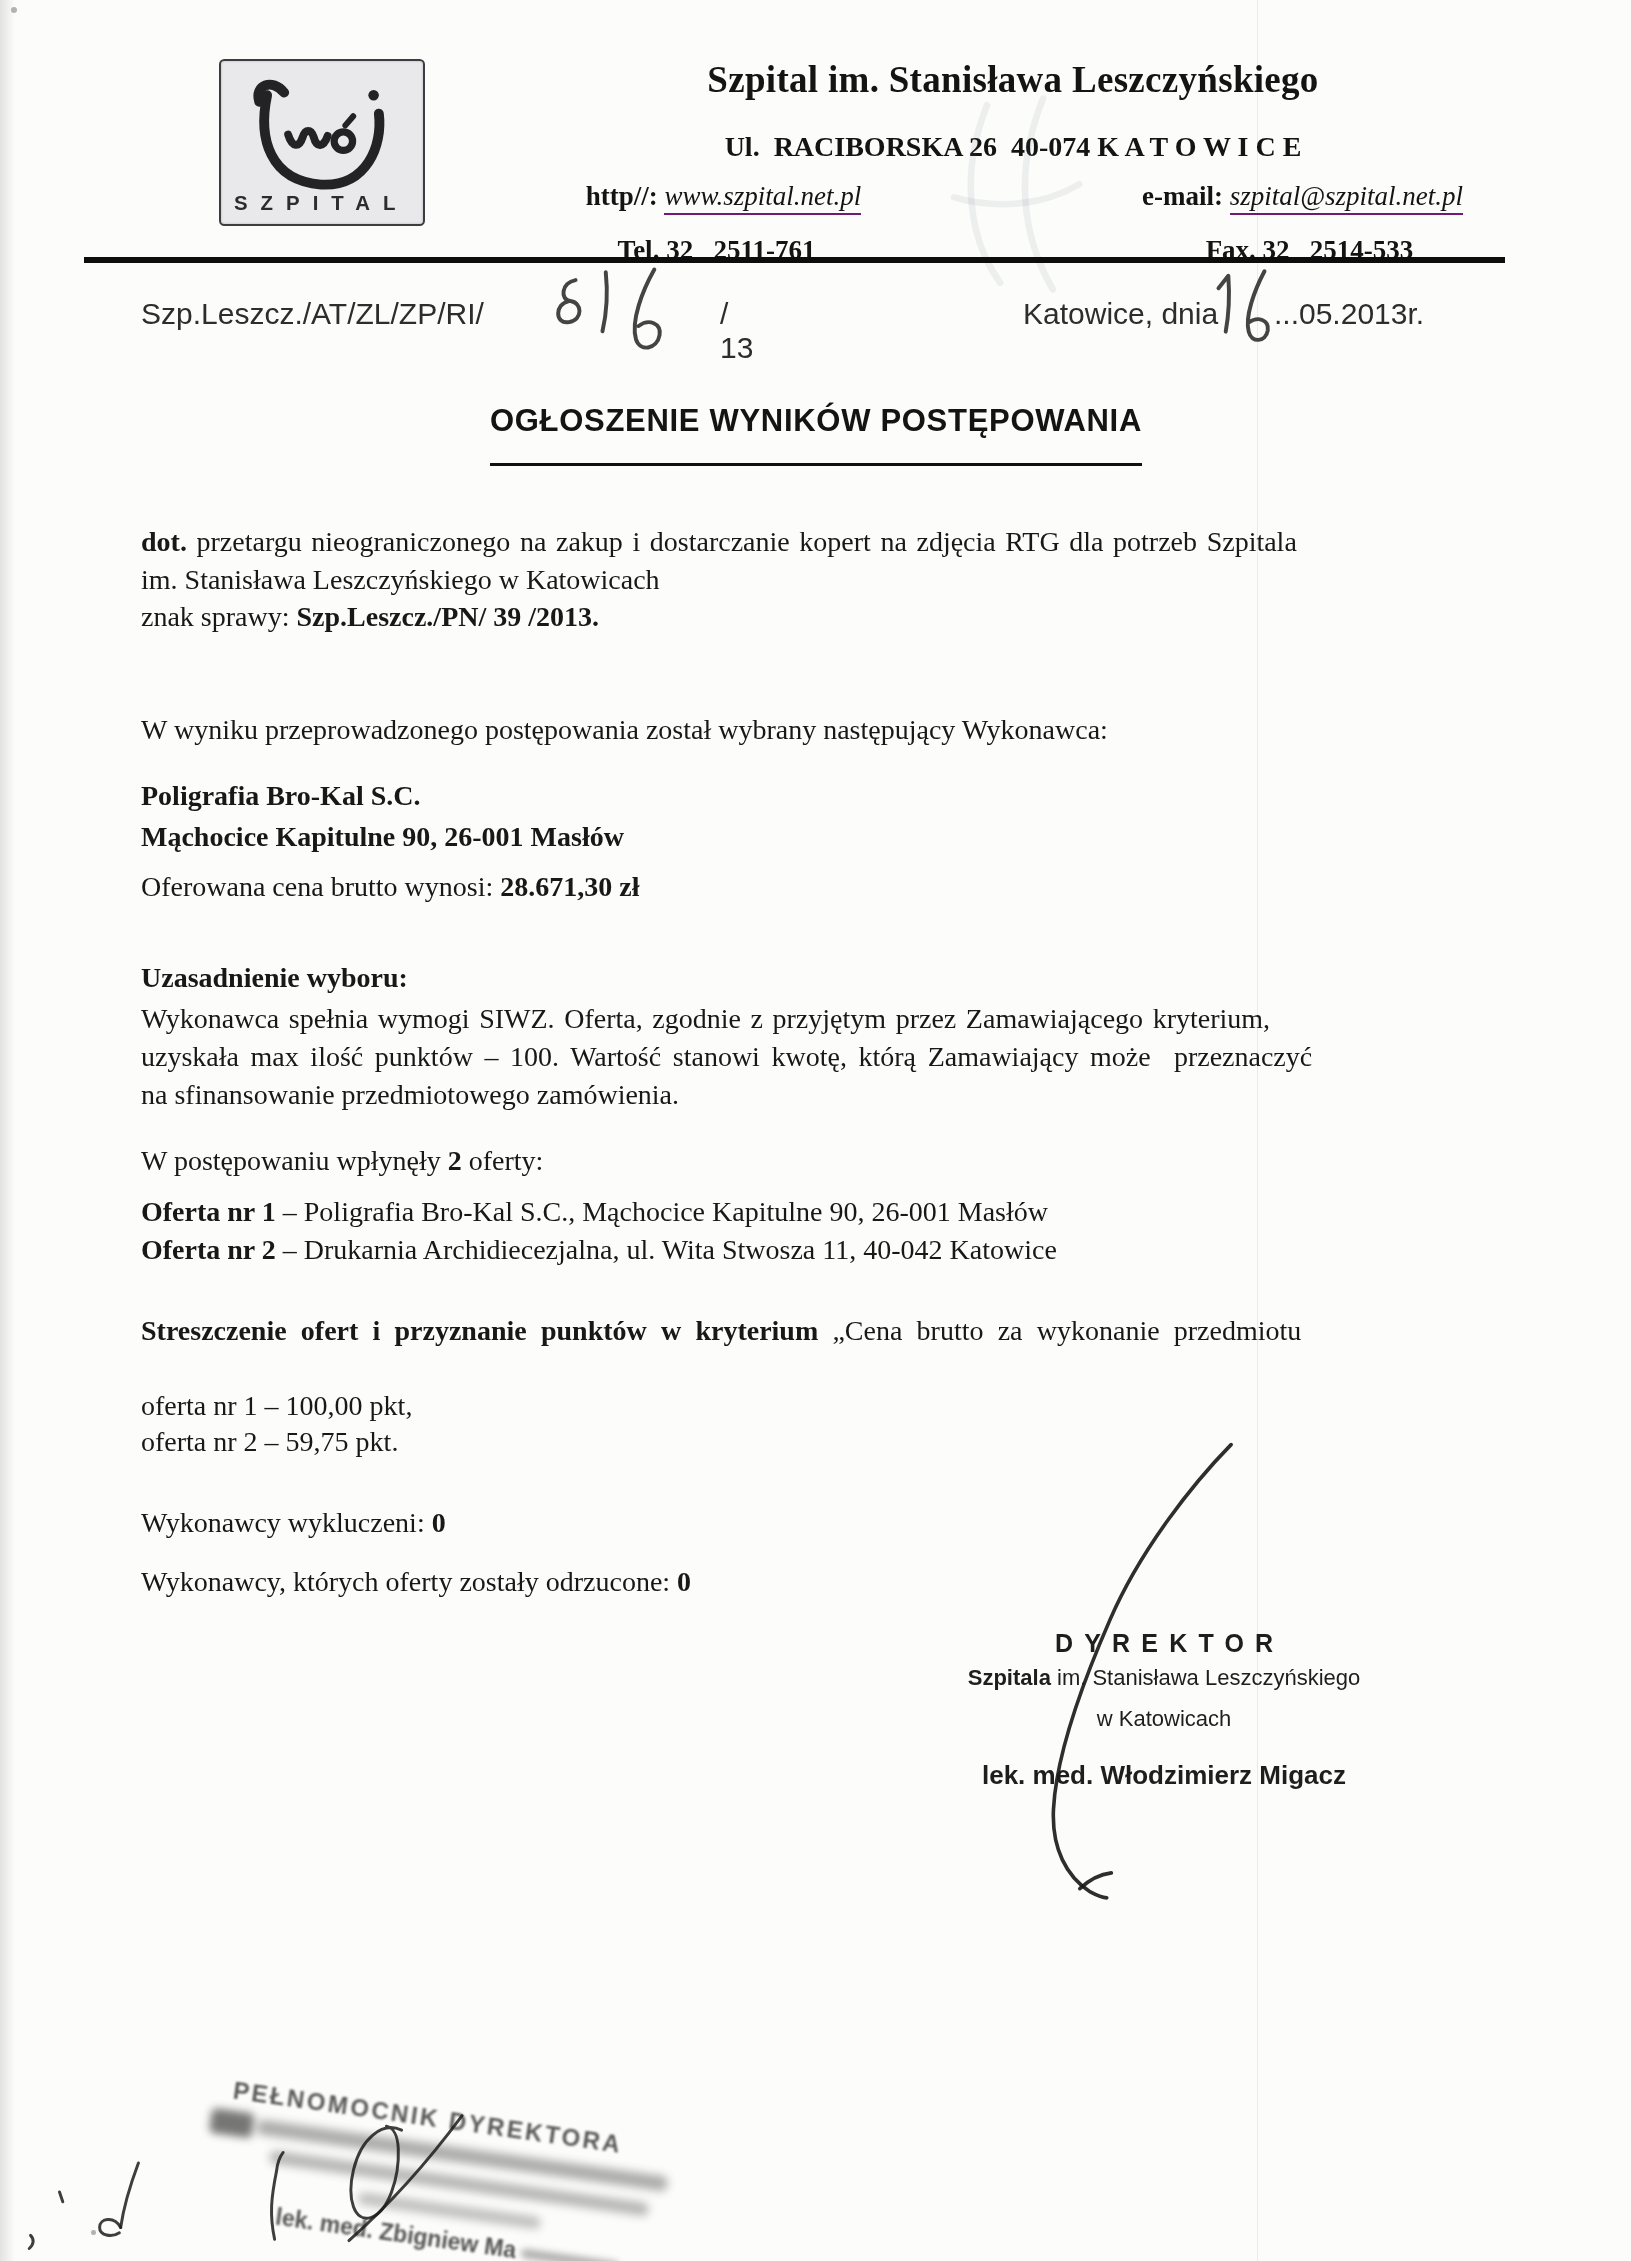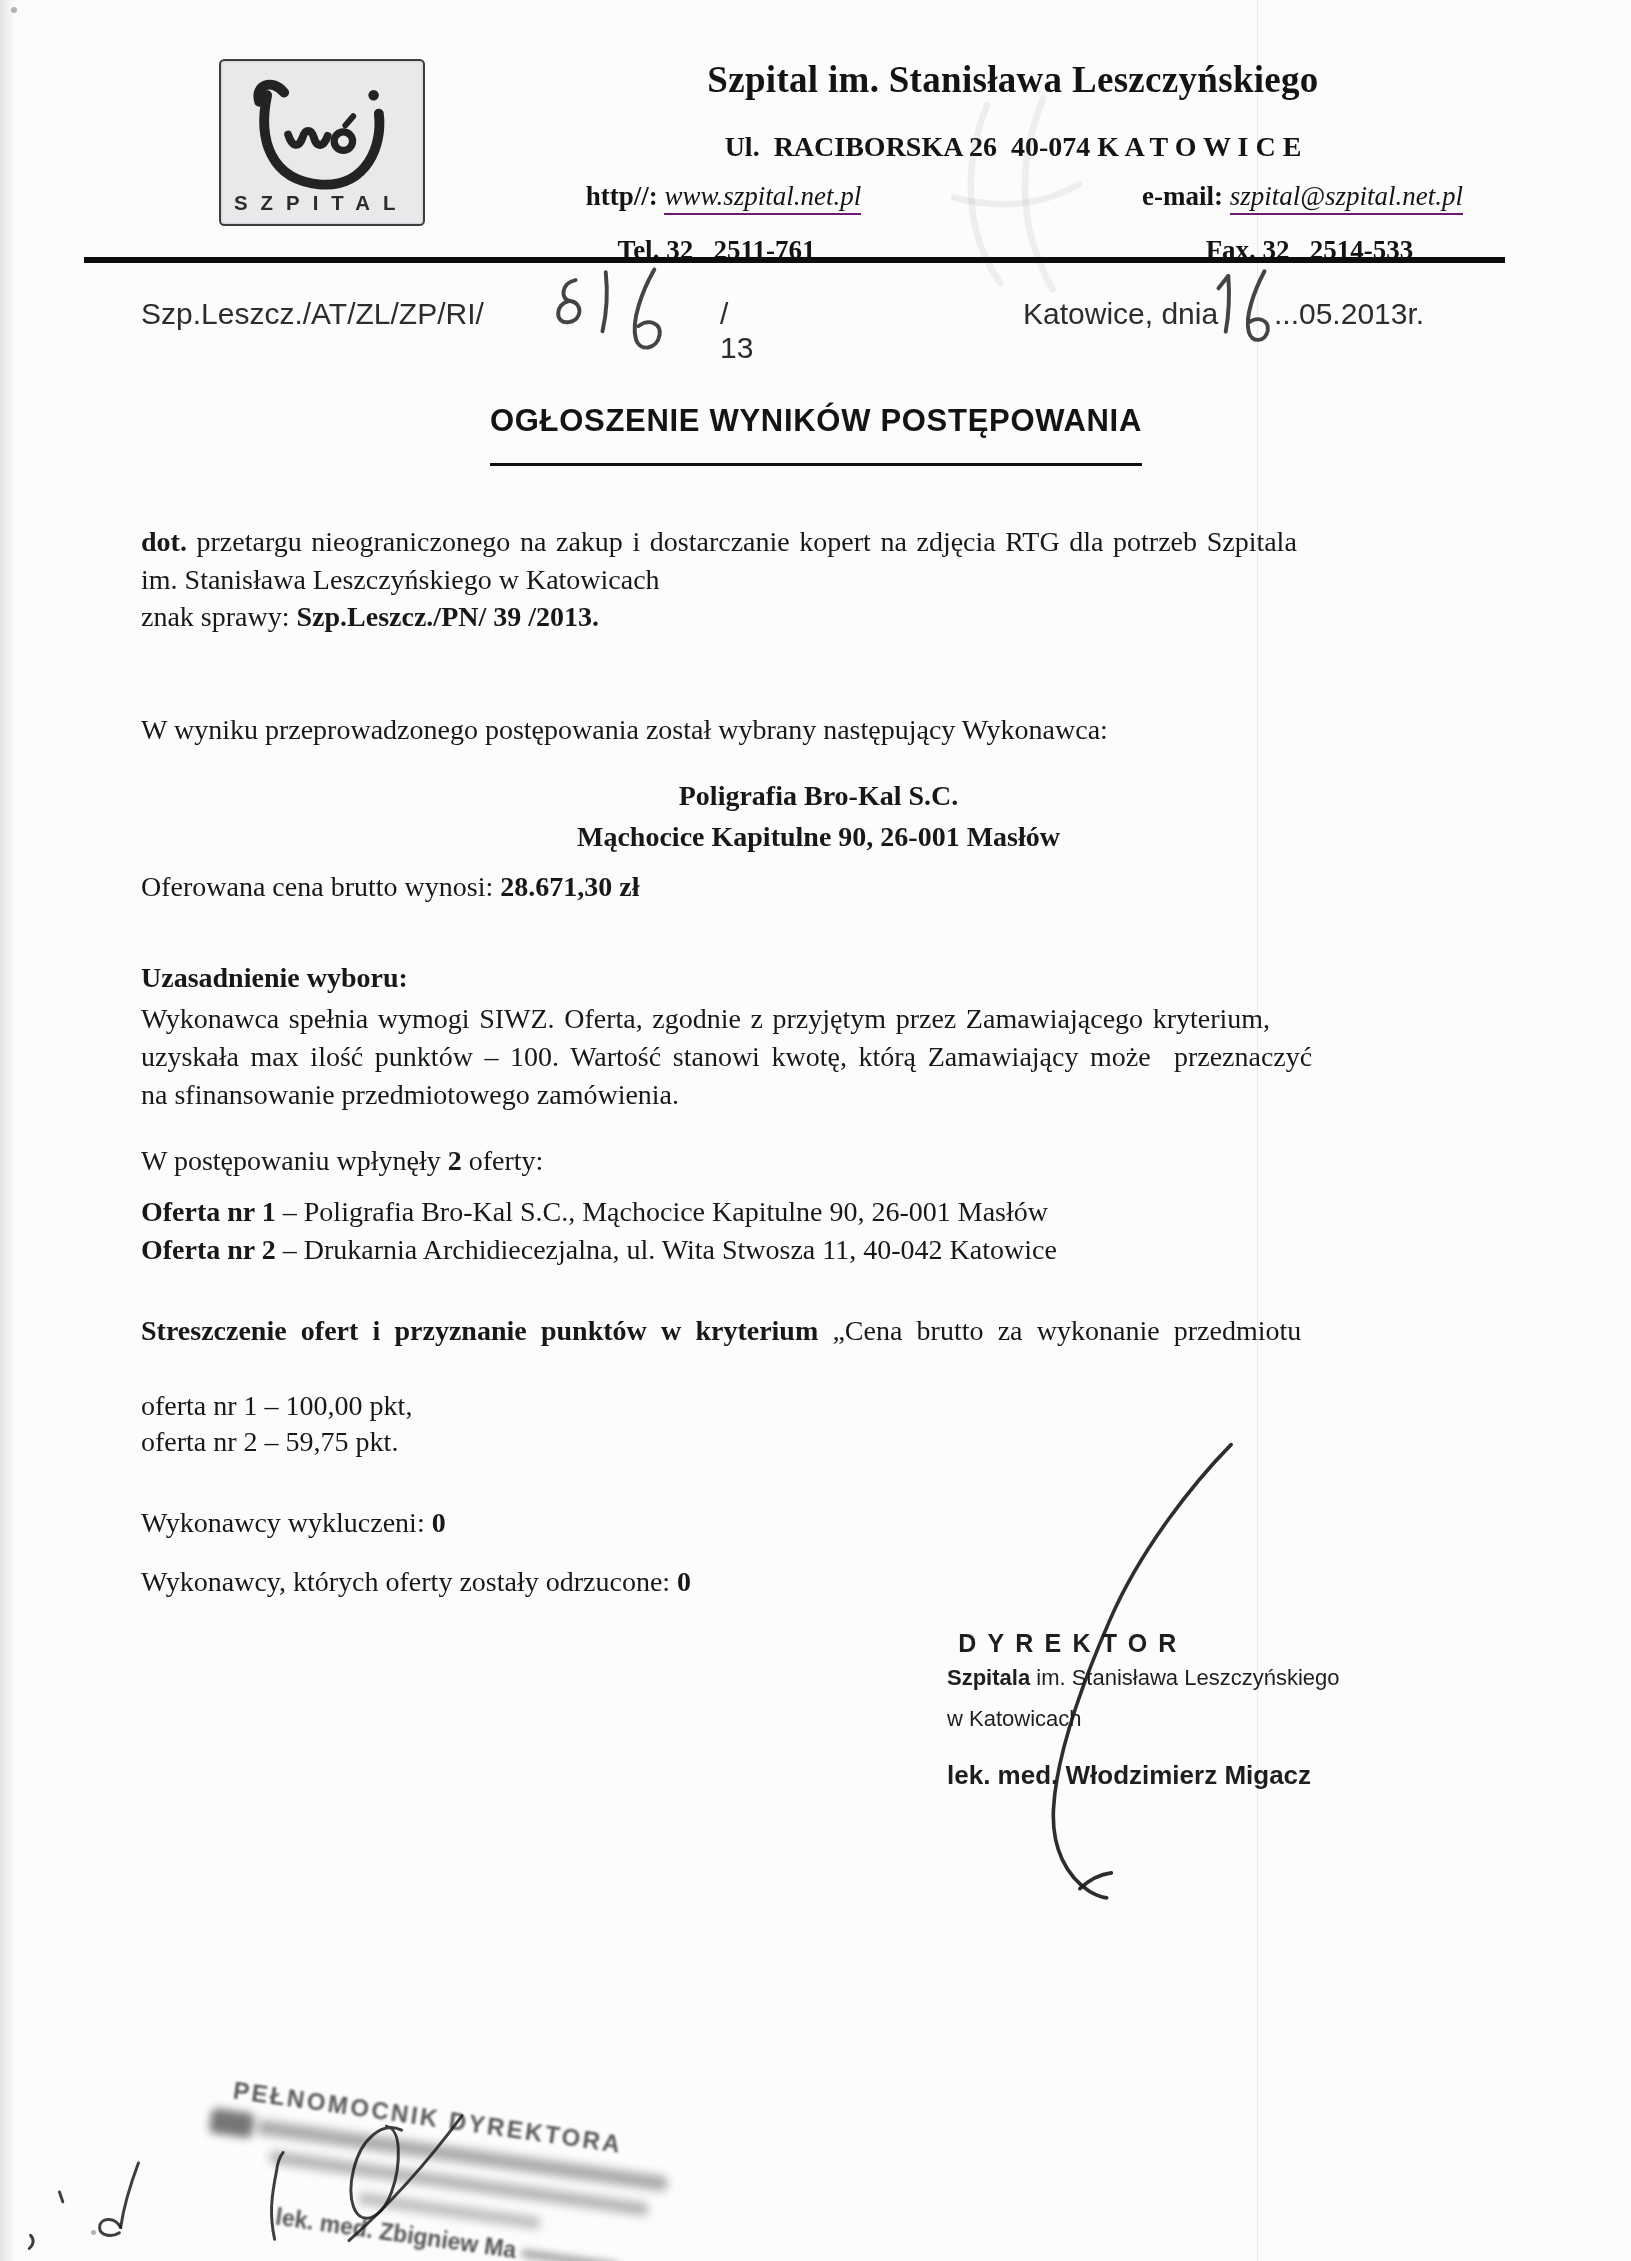--- a/index.html
+++ b/index.html
@@ -53,25 +53,25 @@
 
   
   .doc-title{ left:0; top:403px; width:1632px; text-align:center; }
   .doc-title span{ display:inline-block; font-family:"Liberation Sans", sans-serif;
     font-weight:700; font-size:31px; letter-spacing:0.7px;
     border-bottom:3.3px solid #111; padding-bottom:24px; }
 
   
   .line{ position:absolute; left:141px; width:1355px; font-size:28px;
     color:#181818; }
-  .center{ text-align:center; }
+  .center{ }
   .ws4{ word-spacing:2.6px; } .ws7{ word-spacing:4.6px; } .ws11{ word-spacing:7.2px; }
 
   
-  .dir-stamp{ left:947px; top:1629px; width:434px; text-align:left;
+  .dir-stamp{ left:947px; top:1629px; width:434px; text-align:center;
     font-family:"Liberation Sans", sans-serif; color:#1e1e1e;
     filter:blur(0.3px); }
   .dir-title{ font-size:25px; font-weight:700; letter-spacing:11.2px; text-indent:11.2px; }
   .dir-l1{ margin-top:6.6px; font-size:22px; }
   .dir-l2{ margin-top:15px; font-size:22px; }
   .dir-name{ margin-top:28px; font-size:26px; font-weight:700; }
 
   
   .dep-stamp{ left:217px; top:2074px; width:553px; height:171px;
     transform:rotate(8deg); transform-origin:0 0;

